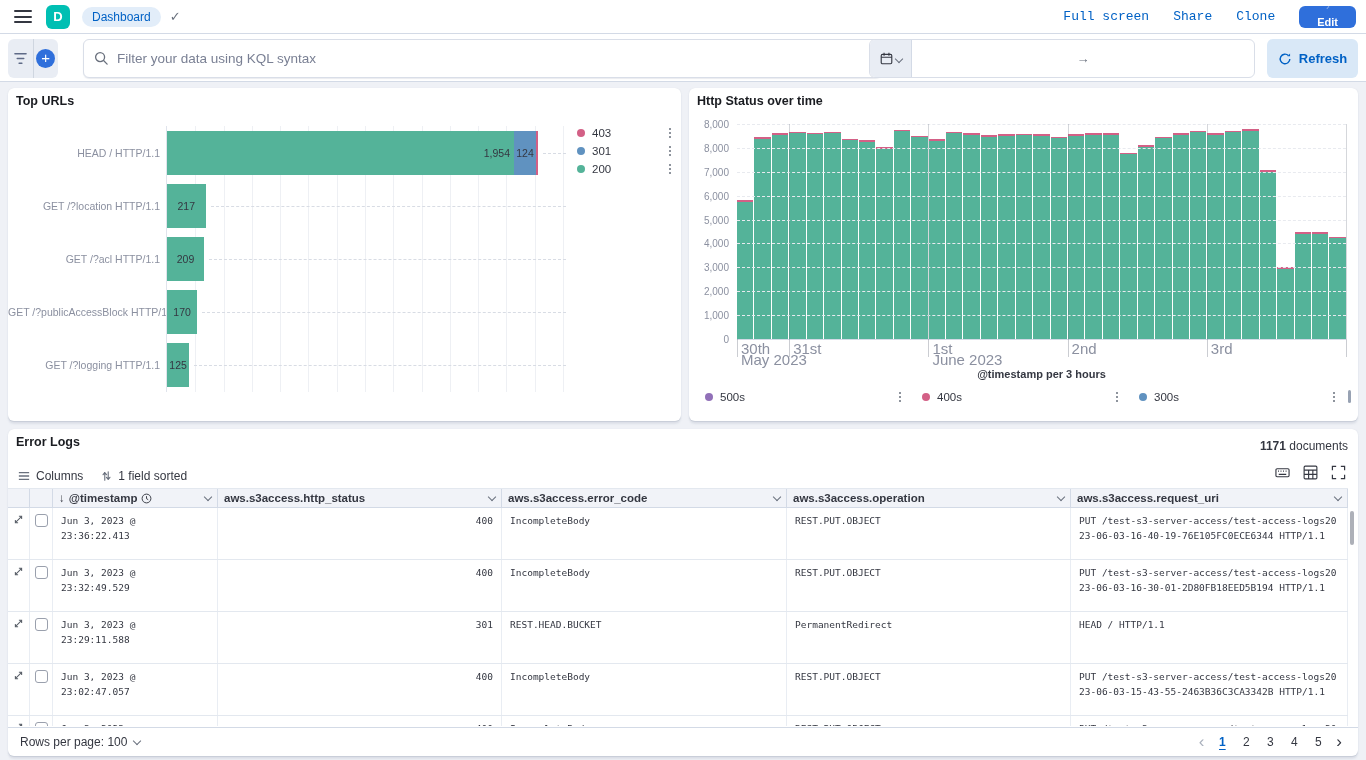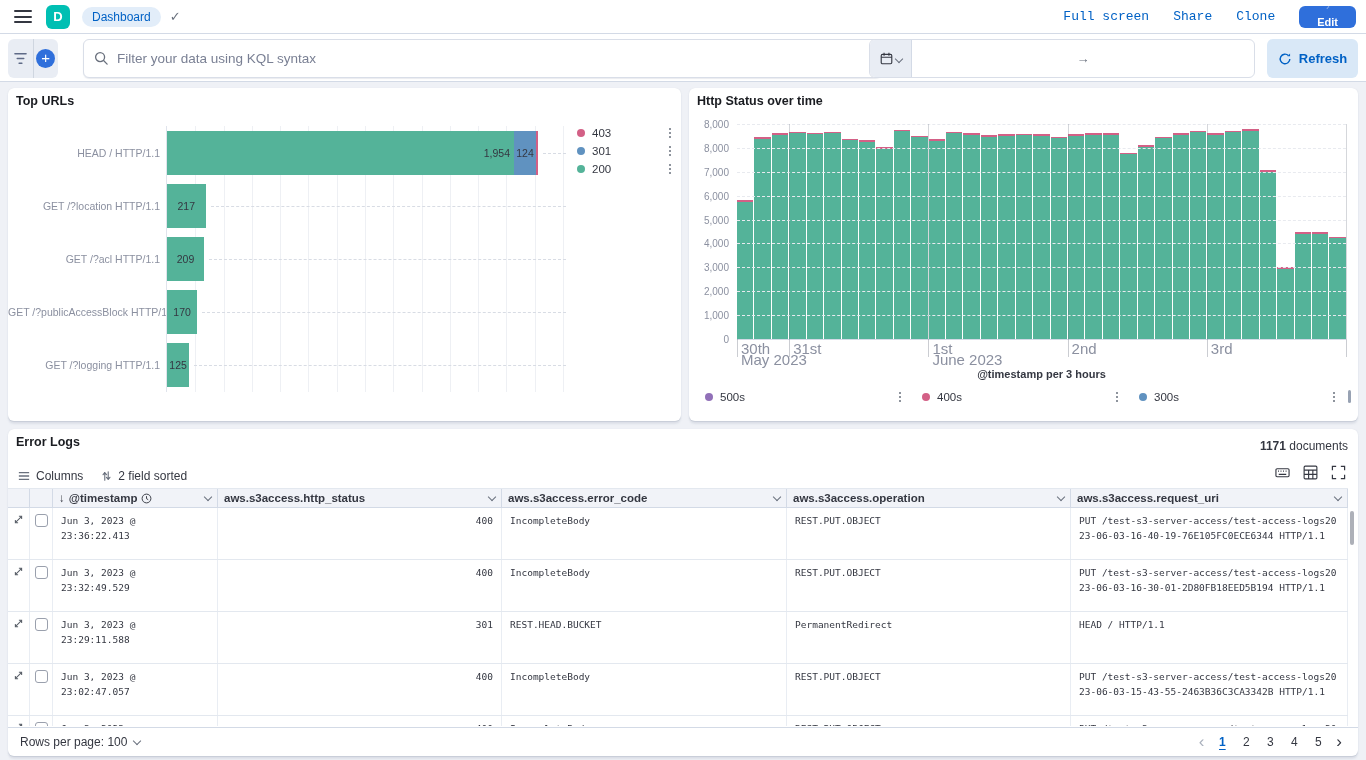--- a/index.html
+++ b/index.html
@@ -498,21 +498,21 @@
       <div class="tb-item">
         <svg class="ic" width="12" height="12" viewBox="0 0 14 14">
             <path d="M1 3h12M1 7h12M1 11h12" stroke="#69707d" stroke-width="1.5"></path>
           </svg>
         <span>Columns</span>
       </div>
       <div class="tb-item">
         <svg class="ic" width="11" height="12" viewBox="0 0 12 14">
             <path d="M4 3v9M4 3L2 5.5M4 3l2 2.5M8 11V2M8 11l-2-2.5M8 11l2-2.5" fill="none" stroke="#69707d" stroke-width="1.3" stroke-linecap="round"></path>
           </svg>
-        <span>2 field sorted</span>
+        <span>1 field sorted</span>
       </div>
     </div>
     <div class="grid-toolbar-icons">
       <span>
           <svg class="ic" width="15" height="15" viewBox="0 0 16 16">
             <rect x="1" y="4" width="14" height="8.5" rx="1.2" fill="none" stroke="#343741" stroke-width="1.2"></rect>
             <path d="M3.2 6.5h1M5.9 6.5h1M8.6 6.5h1M11.3 6.5h1M4 10h8" stroke="#343741" stroke-width="1.2"></path>
           </svg>
         </span>
       <span>

